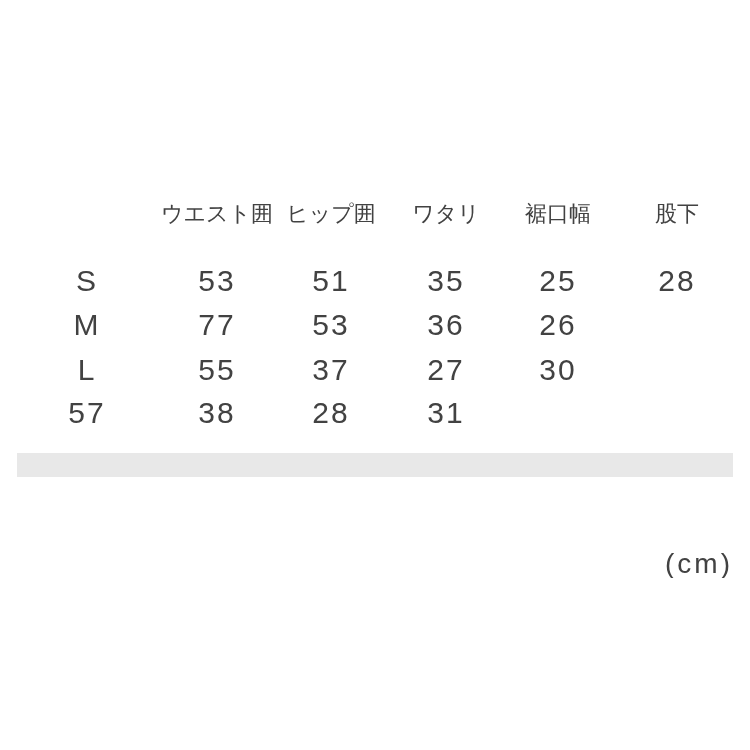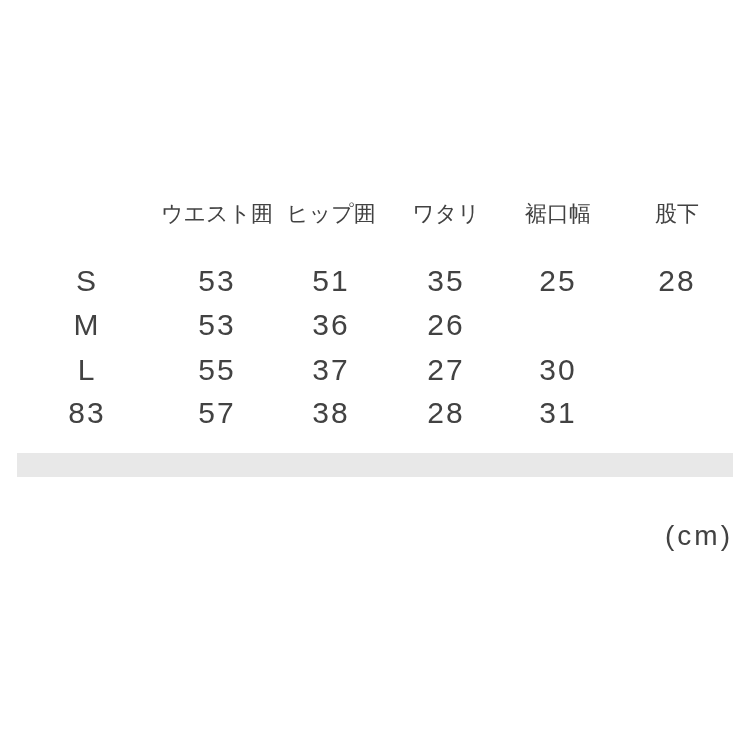--- a/index.html
+++ b/index.html
@@ -41,21 +41,21 @@
     position: absolute;
     left: 17px;
     top: 453px;
     width: 716px;
     height: 24px;
     background: #e8e8e8;
   }
   .unit-label {
     position: absolute;
     right: 17px;
-    top: 520px;
+    top: 548px;
     font-size: 28px;
     letter-spacing: 3px;
     color: #424242;
   }
 </style>
 </head>
 <body>
 
 <div class="page">
 
@@ -72,35 +72,35 @@
     <div class="cell">S</div>
     <div class="cell">53</div>
     <div class="cell">51</div>
     <div class="cell">35</div>
     <div class="cell">25</div>
     <div class="cell">28</div>
   </div>
 
   <div class="row data-row" style="top:310px">
     <div class="cell">M</div>
+    <div class="cell">77</div>
     <div class="cell">53</div>
     <div class="cell">36</div>
     <div class="cell">26</div>
   </div>
 
   <div class="row data-row" style="top:355px">
     <div class="cell">L</div>
     <div class="cell">55</div>
     <div class="cell">37</div>
     <div class="cell">27</div>
     <div class="cell">30</div>
   </div>
 
   <div class="row data-row" style="top:398px">
-    <div class="cell">83</div>
     <div class="cell">57</div>
     <div class="cell">38</div>
     <div class="cell">28</div>
     <div class="cell">31</div>
   </div>
 
   <div class="divider-bar"></div>
 
   <div class="unit-label">(cm)</div>
 

